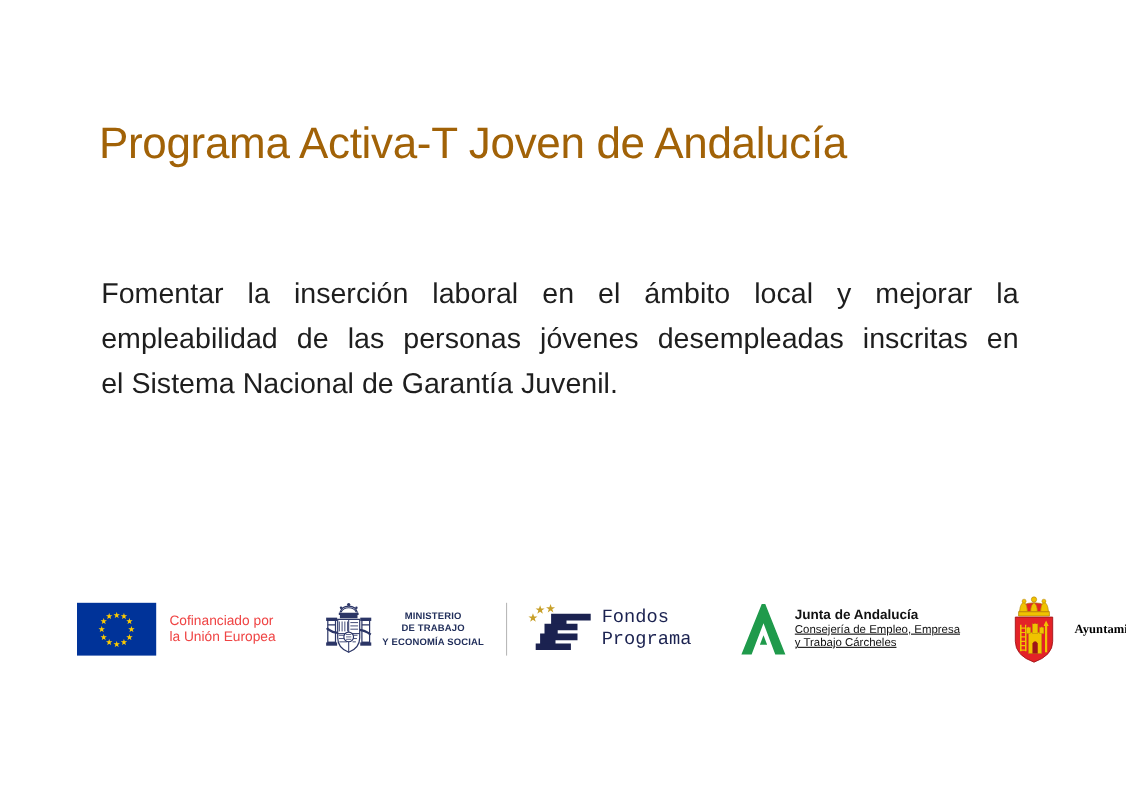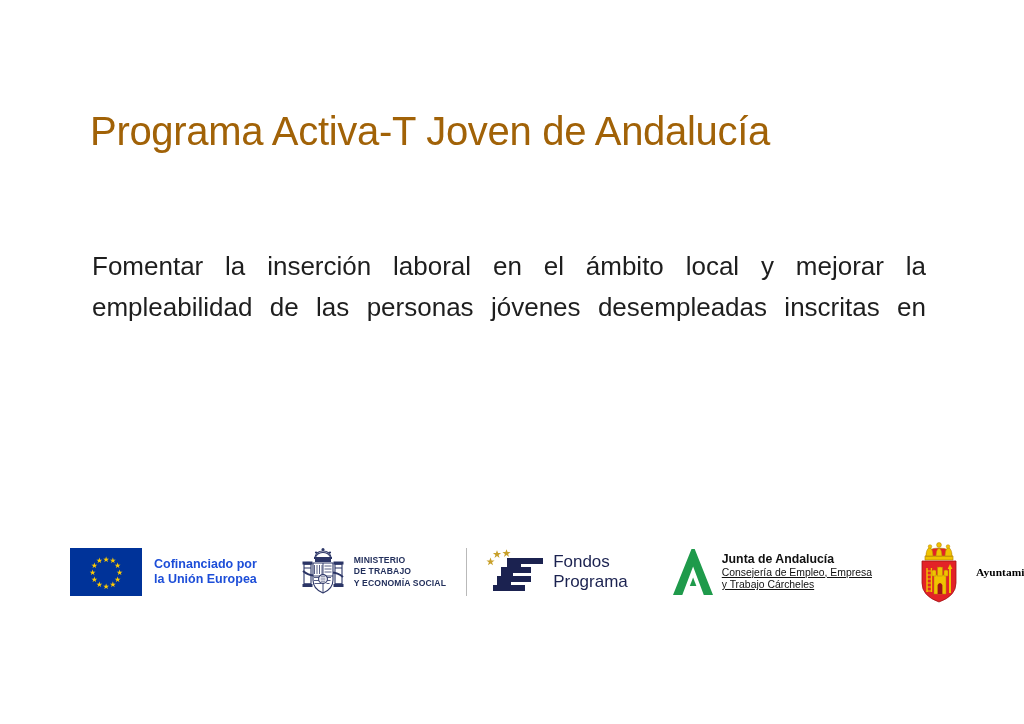--- a/index.html
+++ b/index.html
@@ -98,28 +98,28 @@
   .eu-star::before {
     content: "★";
     position: absolute;
     transform: translate(-50%, -50%);
     font-size: 7.5px;
     color: #FFCC00;
   }
   .eu-text {
     margin-left: 12px;
     font-size: 12.5px;
-    font-weight: 700;
+    font-weight: 400;
     line-height: 15.5px;
-    color: #1d4ed8;
-    white-space: nowrap;
-  }
-
-  
-  .logo-ministry { margin-right: 0; }
+    color: #ef4444;
+    white-space: nowrap;
+  }
+
+  
+  .logo-ministry { margin-right: 0; text-align: center; }
   .esp-arms { width: 44px; height: 52px; flex: none; }
   .ministry-text {
     margin-left: 9px;
     font-size: 8.6px;
     line-height: 11.4px;
     font-weight: 600;
     letter-spacing: 0.15px;
     color: #23305c;
     white-space: nowrap;
   }
@@ -134,20 +134,21 @@
   
   .logo-fondos { margin-right: 44px; }
   .fondos-mark { width: 60px; height: 50px; flex: none; }
   .fondos-text {
     margin-left: 8px;
     font-size: 17px;
     line-height: 20px;
     font-weight: 400;
     color: #1b2250;
     white-space: nowrap;
+    font-family: Liberation Mono, monospace;
   }
 
   
   .logo-junta { margin-right: 44px; }
   .junta-a { width: 42px; height: 48px; flex: none; }
   .junta-text { margin-left: 8px; white-space: nowrap; }
   .junta-title {
     font-size: 12.3px;
     font-weight: 700;
     line-height: 14.5px;
@@ -176,20 +177,21 @@
 </head>
 <body>
 
 <div class="slide">
 
   <h1 class="title">Programa Activa-T Joven de Andalucía</h1>
 
   <div class="body-text">
     <span class="just-line">Fomentar la inserción laboral en el ámbito local y mejorar la</span>
     <span class="just-line">empleabilidad de las personas jóvenes desempleadas inscritas en</span>
+    <span class="last-line">el Sistema Nacional de Garantía Juvenil.</span>
   </div>
 
   <div class="logo-bar">
 
     <div class="logo-block logo-eu">
       <div class="eu-flag" id="eu-flag">
           <span class="eu-star" style="left: 36px; top: 10.5px; color: rgb(255, 204, 0);"></span>
           <span class="eu-star" style="left: 42.75px; top: 12.3087px; color: rgb(255, 204, 0);"></span>
           <span class="eu-star" style="left: 47.6913px; top: 17.25px; color: rgb(255, 204, 0);"></span>
           <span class="eu-star" style="left: 49.5px; top: 24px; color: rgb(255, 204, 0);"></span>

